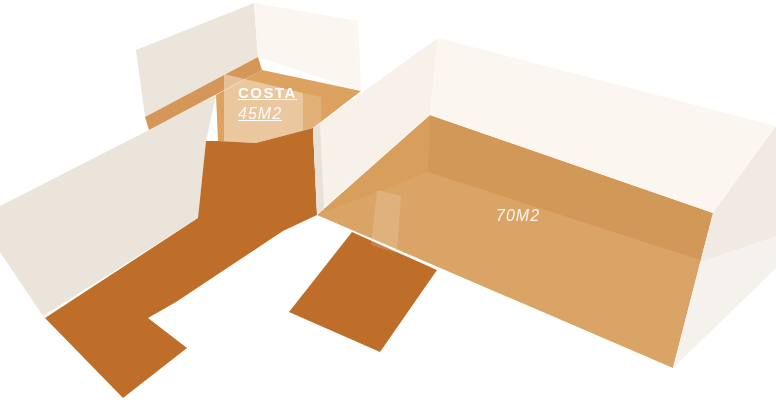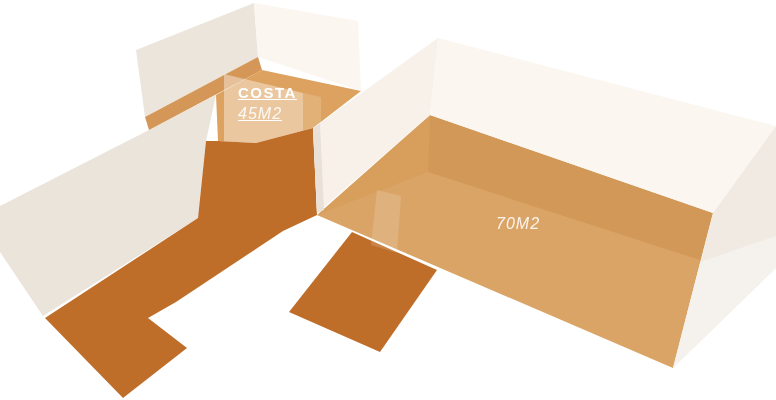--- a/index.html
+++ b/index.html
@@ -36,21 +36,21 @@
     font-weight: 400;
     line-height: 1;
     color: rgba(255,255,255,0.88);
     margin-top: 6px;
   }
   .label-costa { left: 238px; top: 85px; text-decoration: underline; }
   .label-costa .room-name { font-size: 15px; }
   .label-costa .room-area { font-size: 16px; letter-spacing: 1px; }
   .label-renoir { left: 496px; top: 192px; }
   .label-renoir .room-name { font-size: 20px; letter-spacing: 2px; }
-  .label-renoir .room-area { font-size: 16px; letter-spacing: 1px; margin-top: 24px; }
+  .label-renoir .room-area { font-size: 16px; letter-spacing: 1px; margin-top: 16px; }
 </style>
 </head>
 <body>
 
 <div class="stage">
 
   <svg width="776" height="400" viewBox="0 0 776 400">
 
     <polygon points="0,206 149,130 216,95 206,141 198,218 43,316 0,252" fill="#ebe4db"></polygon>
 

